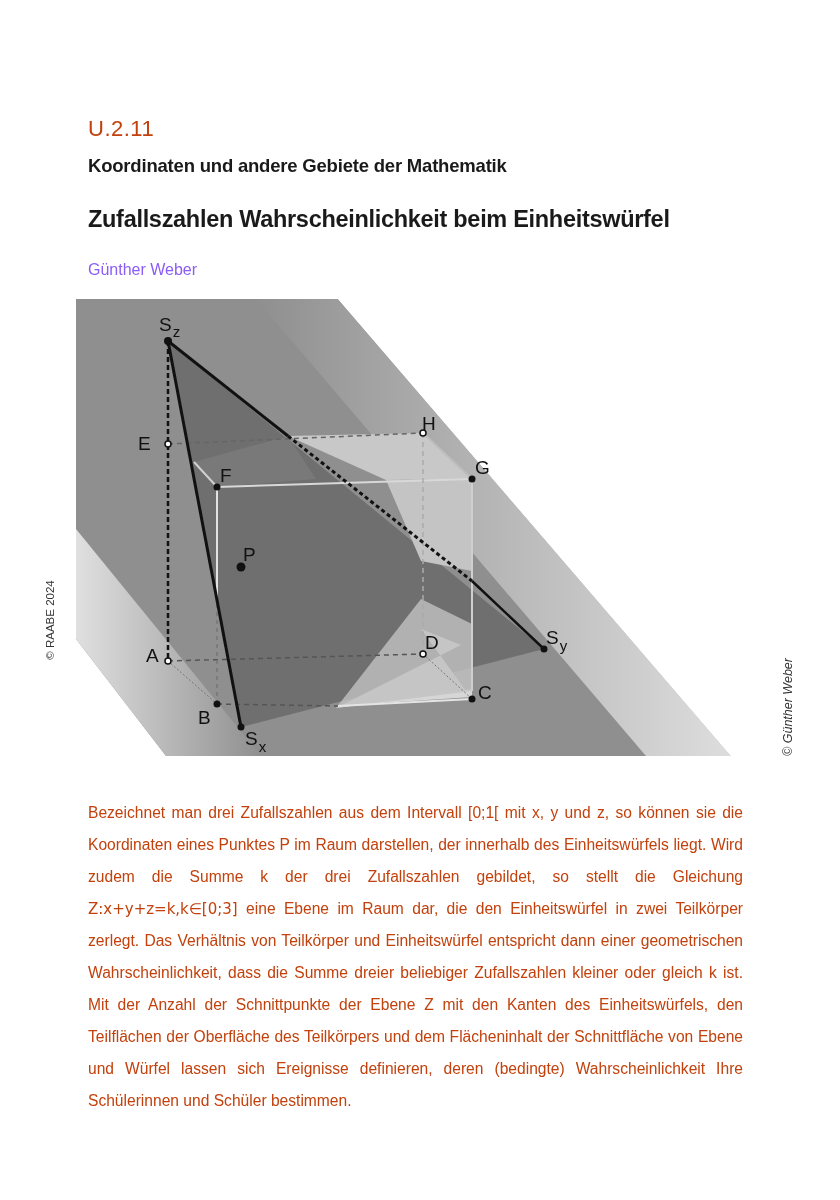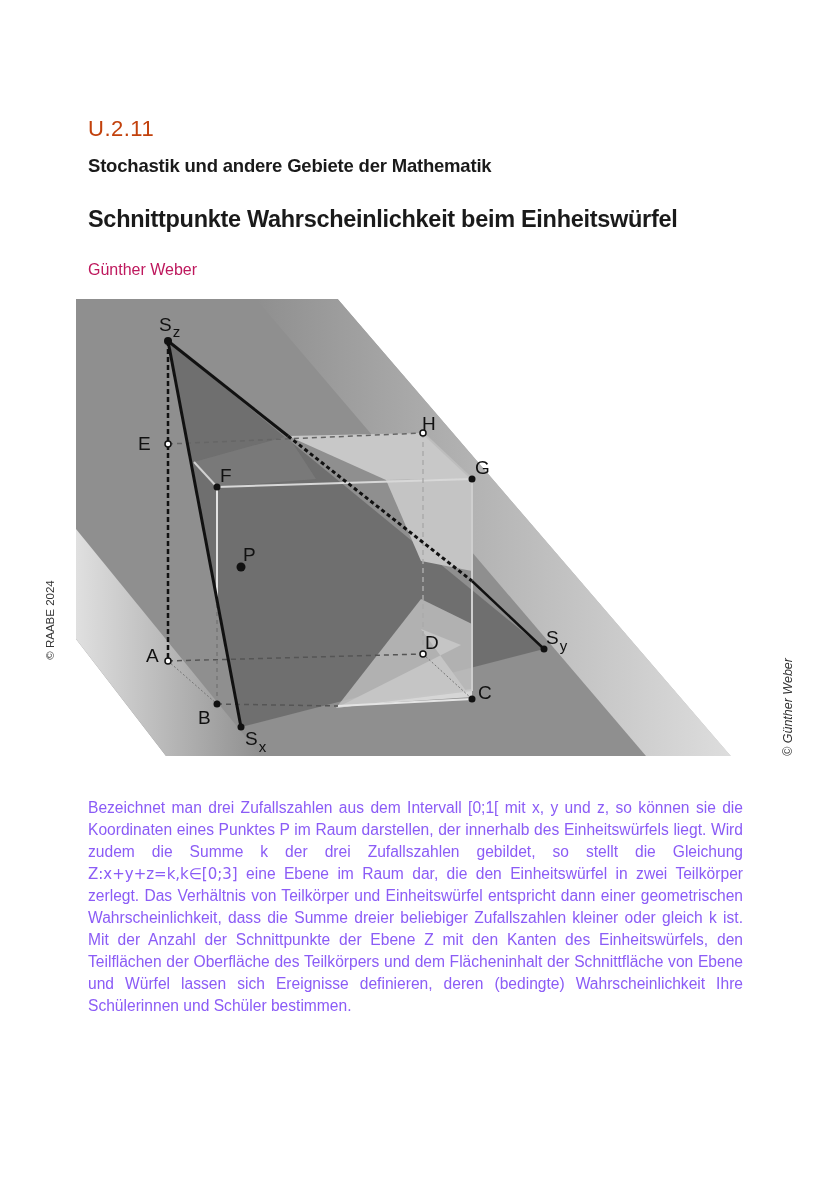--- a/index.html
+++ b/index.html
@@ -1,40 +1,40 @@
 <!DOCTYPE html>
 <html><head>
 <meta charset="utf-8">
 <style>
   html, body { margin: 0; padding: 0; background: #ffffff; }
   body { width: 840px; height: 1200px; position: relative; overflow: hidden;
          font-family: "Liberation Sans", "DejaVu Sans", sans-serif; color: #1a1a1a; }
   .code { position: absolute; left: 88px; top: 116px; font-size: 22px; color: #c2410c; letter-spacing: 0.5px; }
   .series { position: absolute; left: 88px; top: 155px; font-size: 18.5px; font-weight: bold; color: #1a1a1a; letter-spacing: -0.2px; }
   .title { position: absolute; left: 88px; top: 206px; font-size: 23.5px; font-weight: bold; color: #1a1a1a; letter-spacing: -0.3px; }
-  .author { position: absolute; left: 88px; top: 261px; font-size: 16px; color: #be185d; }
+  .author { position: absolute; left: 88px; top: 261px; font-size: 16px; color: #8b5cf6; }
   .copyright-left { position: absolute; left: 50px; top: 620px; transform: translate(-50%, -50%) rotate(-90deg);
                     font-size: 11.5px; color: #333; white-space: nowrap; }
   .copyright-right { position: absolute; left: 788px; top: 707px; transform: translate(-50%, -50%) rotate(-90deg);
                      font-size: 12.5px; font-style: italic; color: #333; white-space: nowrap; }
   .figure { position: absolute; left: 76px; top: 299px; width: 655px; height: 457px; }
   .figure svg { display: block; }
-  .body-text { position: absolute; left: 88px; top: 797px; width: 655px; font-size: 15.6px; line-height: 22px;
-               text-align: justify; color: #8b5cf6; }
+  .body-text { position: absolute; left: 88px; top: 797px; width: 655px; font-size: 15.6px; line-height: 32px;
+               text-align: justify; color: #c2410c; }
   .body-text p { margin: 0; }
   .formula { font-family: "DejaVu Sans", sans-serif; font-size: 15px; }
   .lbl { font-family: "Liberation Sans", sans-serif; font-size: 19px; fill: #111; }
   .sub { font-size: 15px; }
 </style>
 </head>
 <body>
 
 <div class="code">U.2.11</div>
-<div class="series">Stochastik und andere Gebiete der Mathematik</div>
-<div class="title">Schnittpunkte Wahrscheinlichkeit beim Einheitswürfel</div>
+<div class="series">Koordinaten und andere Gebiete der Mathematik</div>
+<div class="title">Zufallszahlen Wahrscheinlichkeit beim Einheitswürfel</div>
 <div class="author">Günther Weber</div>
 
 <div class="copyright-left">© RAABE 2024</div>
 <div class="copyright-right">© Günther Weber</div>
 
 <div class="figure">
   <svg width="655" height="457" viewBox="0 0 655 457" xmlns="http://www.w3.org/2000/svg">
     <defs>
       <linearGradient id="edgeR" x1="0" y1="0" x2="1" y2="0">
         <stop offset="0" stop-color="#8f8f8f"></stop>

